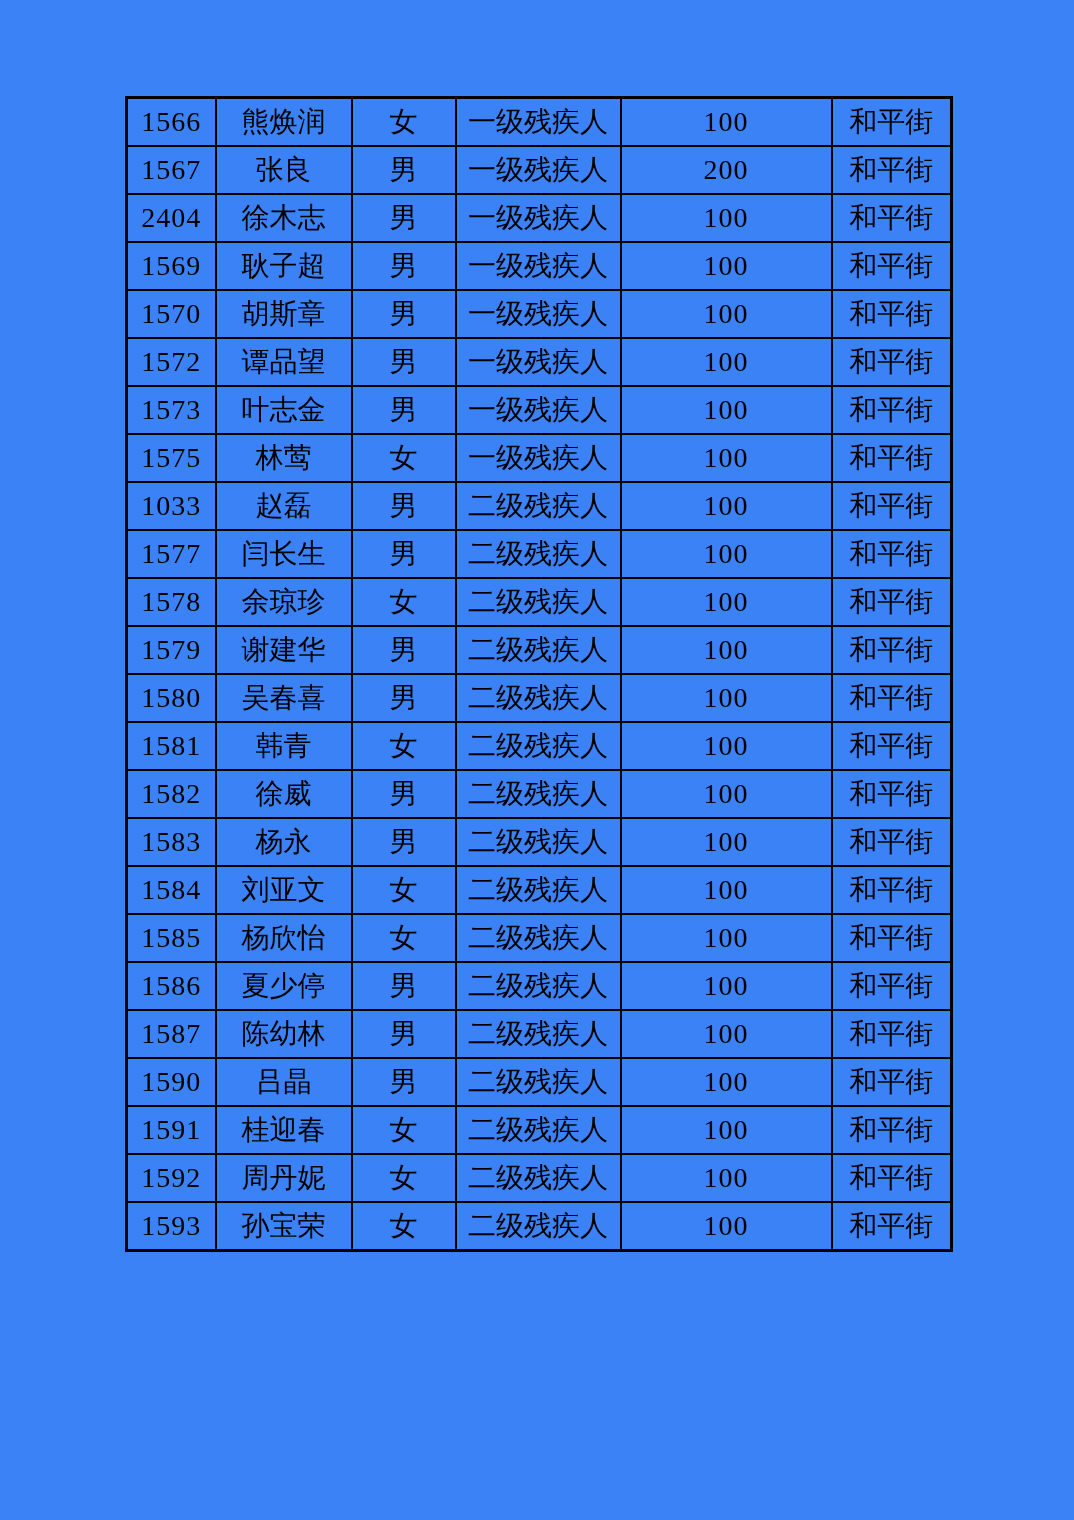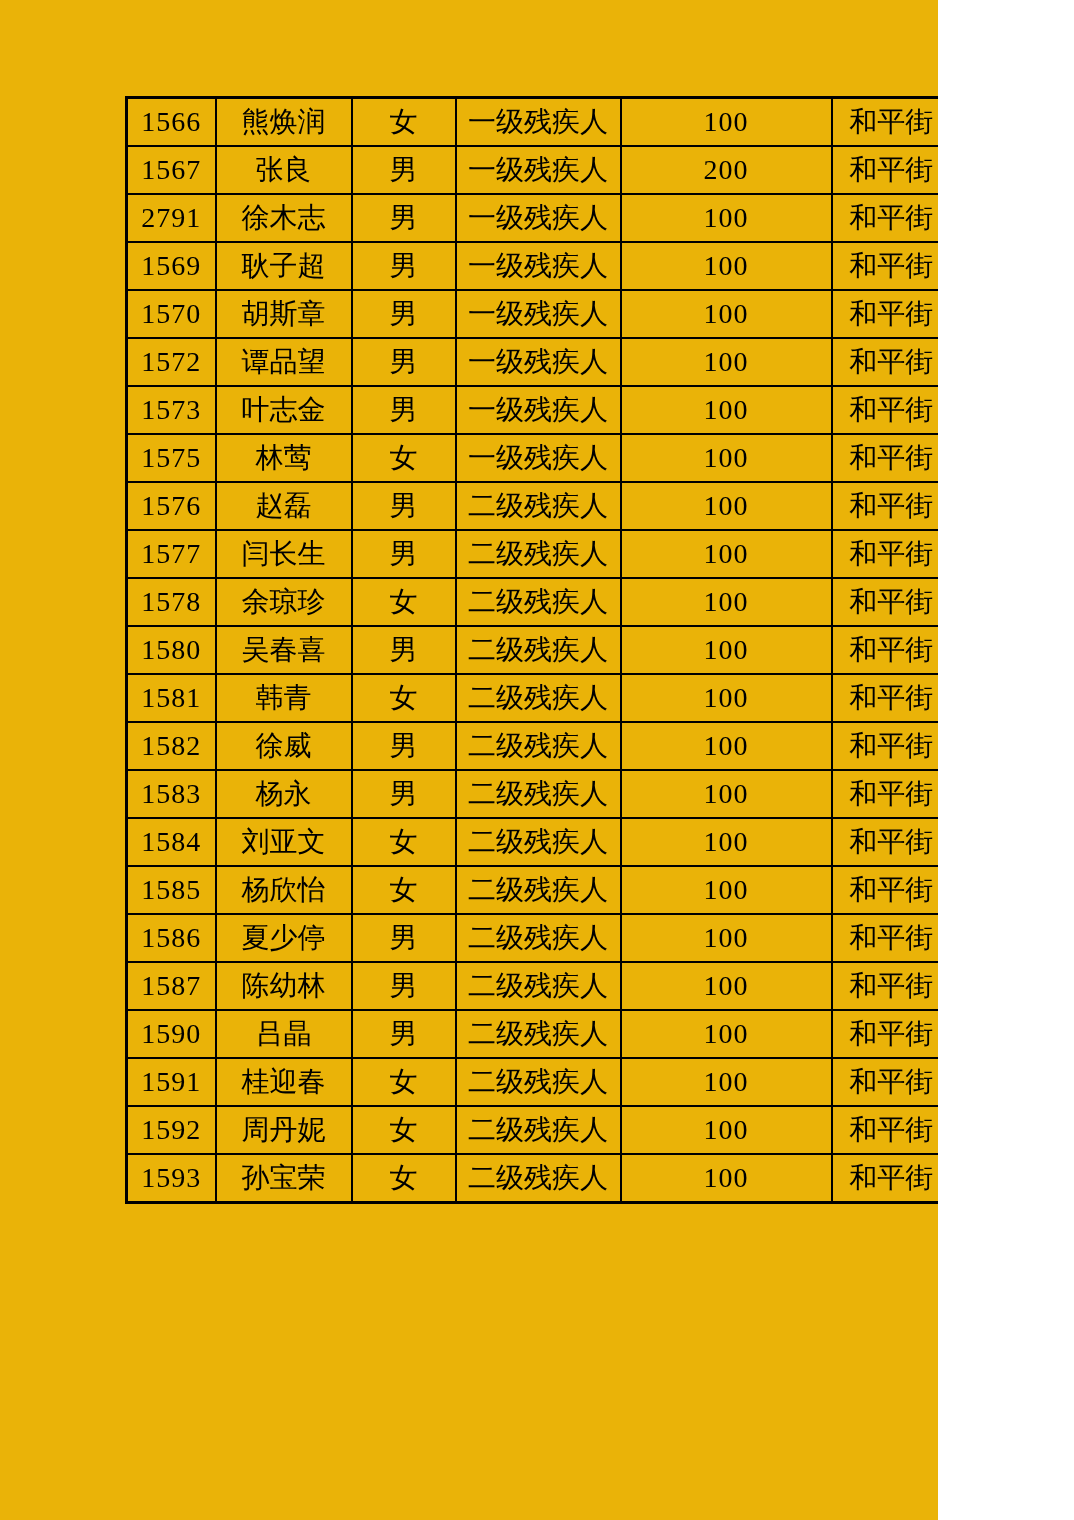--- a/index.html
+++ b/index.html
@@ -2,23 +2,23 @@
 <html><head>
 <meta charset="utf-8">
 <style>
   html, body {
     margin: 0;
     padding: 0;
     background: #ffffff;
   }
   .page {
     position: relative;
-    width: 938px;
+    width: 1074px;
     height: 1520px;
-    background: #eab308;
+    background: #3b82f6;
     overflow: hidden;
     font-family: "Liberation Serif", "DejaVu Serif", serif;
     color: #000000;
   }
   table.subsidy-table {
     position: absolute;
     left: 125px;
     top: 96px;
     width: 825px;
     border-collapse: collapse;
@@ -69,21 +69,21 @@
         </tr>
         <tr>
           <td class="col-number">1567</td>
           <td class="col-name">张良</td>
           <td class="col-gender">男</td>
           <td class="col-category">一级残疾人</td>
           <td class="col-amount">200</td>
           <td class="col-street">和平街</td>
         </tr>
         <tr>
-          <td class="col-number">2791</td>
+          <td class="col-number">2404</td>
           <td class="col-name">徐木志</td>
           <td class="col-gender">男</td>
           <td class="col-category">一级残疾人</td>
           <td class="col-amount">100</td>
           <td class="col-street">和平街</td>
         </tr>
         <tr>
           <td class="col-number">1569</td>
           <td class="col-name">耿子超</td>
           <td class="col-gender">男</td>
@@ -117,39 +117,47 @@
         </tr>
         <tr>
           <td class="col-number">1575</td>
           <td class="col-name">林莺</td>
           <td class="col-gender">女</td>
           <td class="col-category">一级残疾人</td>
           <td class="col-amount">100</td>
           <td class="col-street">和平街</td>
         </tr>
         <tr>
-          <td class="col-number">1576</td>
+          <td class="col-number">1033</td>
           <td class="col-name">赵磊</td>
           <td class="col-gender">男</td>
           <td class="col-category">二级残疾人</td>
           <td class="col-amount">100</td>
           <td class="col-street">和平街</td>
         </tr>
         <tr>
           <td class="col-number">1577</td>
           <td class="col-name">闫长生</td>
           <td class="col-gender">男</td>
           <td class="col-category">二级残疾人</td>
           <td class="col-amount">100</td>
           <td class="col-street">和平街</td>
         </tr>
         <tr>
           <td class="col-number">1578</td>
           <td class="col-name">余琼珍</td>
           <td class="col-gender">女</td>
+          <td class="col-category">二级残疾人</td>
+          <td class="col-amount">100</td>
+          <td class="col-street">和平街</td>
+        </tr>
+        <tr>
+          <td class="col-number">1579</td>
+          <td class="col-name">谢建华</td>
+          <td class="col-gender">男</td>
           <td class="col-category">二级残疾人</td>
           <td class="col-amount">100</td>
           <td class="col-street">和平街</td>
         </tr>
         <tr>
           <td class="col-number">1580</td>
           <td class="col-name">吴春喜</td>
           <td class="col-gender">男</td>
           <td class="col-category">二级残疾人</td>
           <td class="col-amount">100</td>

